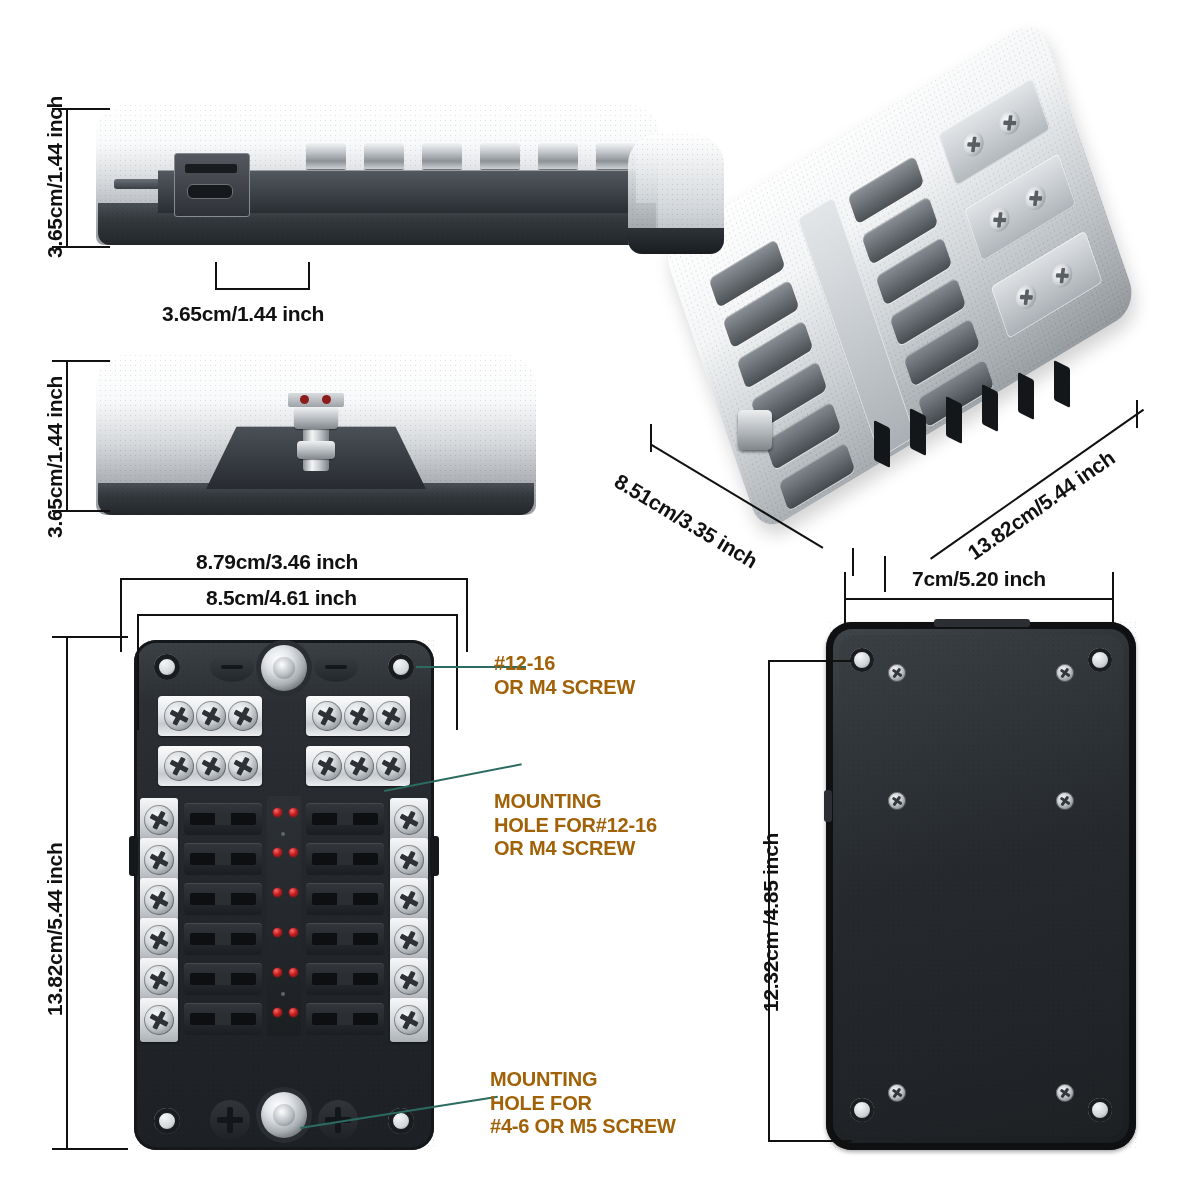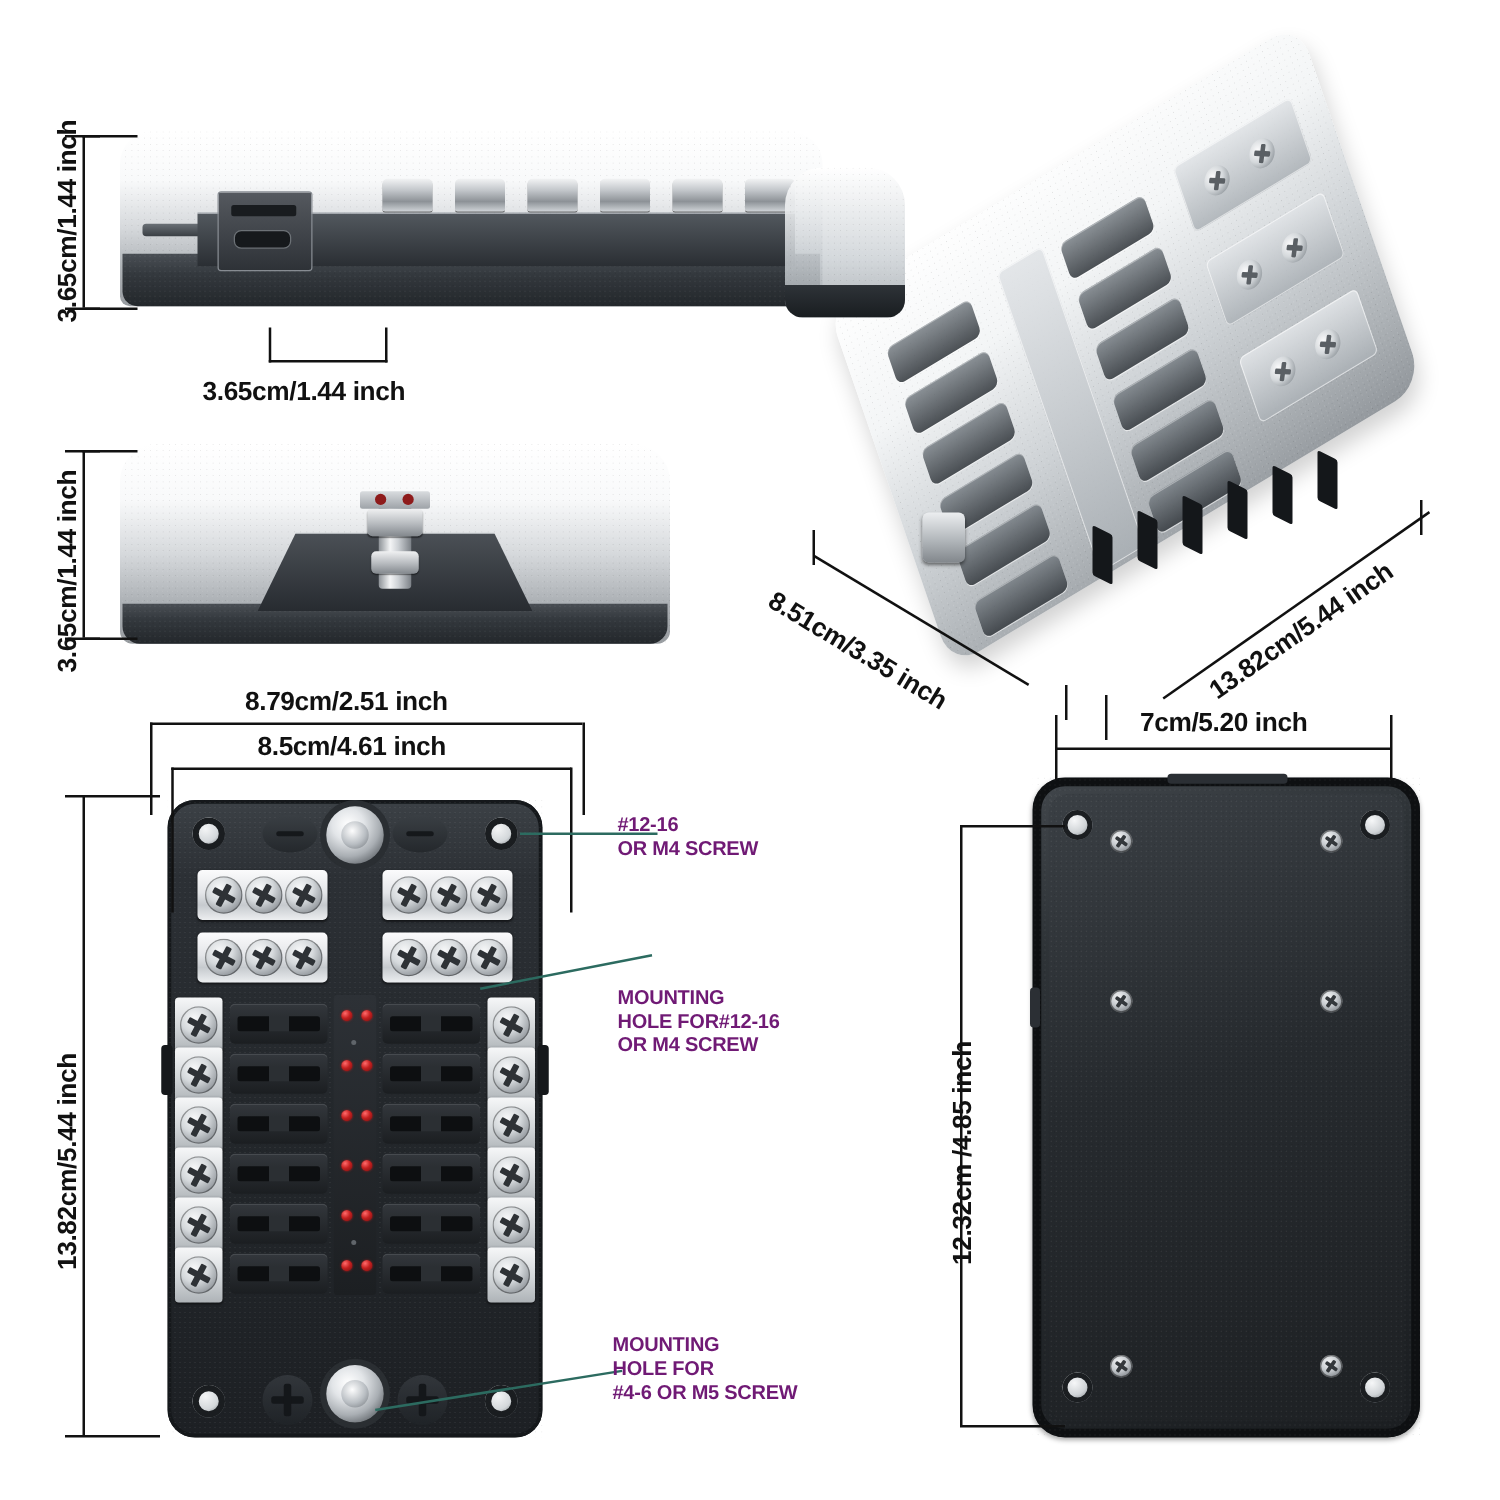--- a/index.html
+++ b/index.html
@@ -14,21 +14,21 @@
            letter-spacing:-0.3px;white-space:nowrap;line-height:1;}
   .dimtext.vert{transform-origin:0 0;transform:rotate(-90deg);}
   .dline-h{position:absolute;height:0;border-top:2px solid #111;}
   .dline-v{position:absolute;width:0;border-left:2px solid #111;}
   .tick-v{position:absolute;width:0;border-left:2px solid #111;}
   .tick-h{position:absolute;height:0;border-top:2px solid #111;}
   .dline-d{position:absolute;height:0;border-top:2px solid #111;transform-origin:0 0;}
 
   
   .leader{position:absolute;height:0;border-top:2px solid #2c6b60;transform-origin:0 0;}
-  .callout{position:absolute;font-size:16px;font-weight:700;color:#701a75;
+  .callout{position:absolute;font-size:20px;font-weight:700;color:#a16207;
            line-height:1.18;text-align:center;white-space:pre-line;letter-spacing:-0.2px;}
 
   
   .darkbody{background:linear-gradient(180deg,#4a4f55 0%,#33383d 40%,#23272b 100%);}
   .clearcap{background:
       linear-gradient(180deg,rgba(255,255,255,.97) 0%,rgba(248,249,250,.93) 28%,
         rgba(200,204,208,.75) 55%,rgba(140,146,152,.70) 78%,rgba(110,116,122,.72) 100%);
     }
 
   .noise{position:absolute;inset:0;opacity:.5;
@@ -360,21 +360,21 @@
     </div>
 
     <div class="crosspad" style="left:76px;top:460px"></div>
     <div class="crosspad" style="left:184px;top:460px"></div>
     <div class="bigbolt" style="left:127px;top:452px"></div>
   </div>
 
   <div class="dline-h abs" style="left:120px;top:578px;width:346px"></div>
   <div class="tick-v abs" style="left:120px;top:578px;height:74px"></div>
   <div class="tick-v abs" style="left:466px;top:578px;height:74px"></div>
-  <div class="dimtext" style="left:196px;top:551px">8.79cm/2.51 inch</div>
+  <div class="dimtext" style="left:196px;top:551px">8.79cm/3.46 inch</div>
 
   <div class="dline-h abs" style="left:137px;top:614px;width:320px"></div>
   <div class="tick-v abs" style="left:137px;top:614px;height:116px"></div>
   <div class="tick-v abs" style="left:456px;top:614px;height:116px"></div>
   <div class="dimtext" style="left:206px;top:587px">8.5cm/4.61 inch</div>
 
   <div class="dline-v abs" style="left:66px;top:636px;height:512px"></div>
   <div class="tick-h abs" style="left:52px;top:636px;width:76px"></div>
   <div class="tick-h abs" style="left:52px;top:1148px;width:76px"></div>
   <div class="dimtext vert" style="left:44px;top:1016px">13.82cm/5.44 inch</div>

